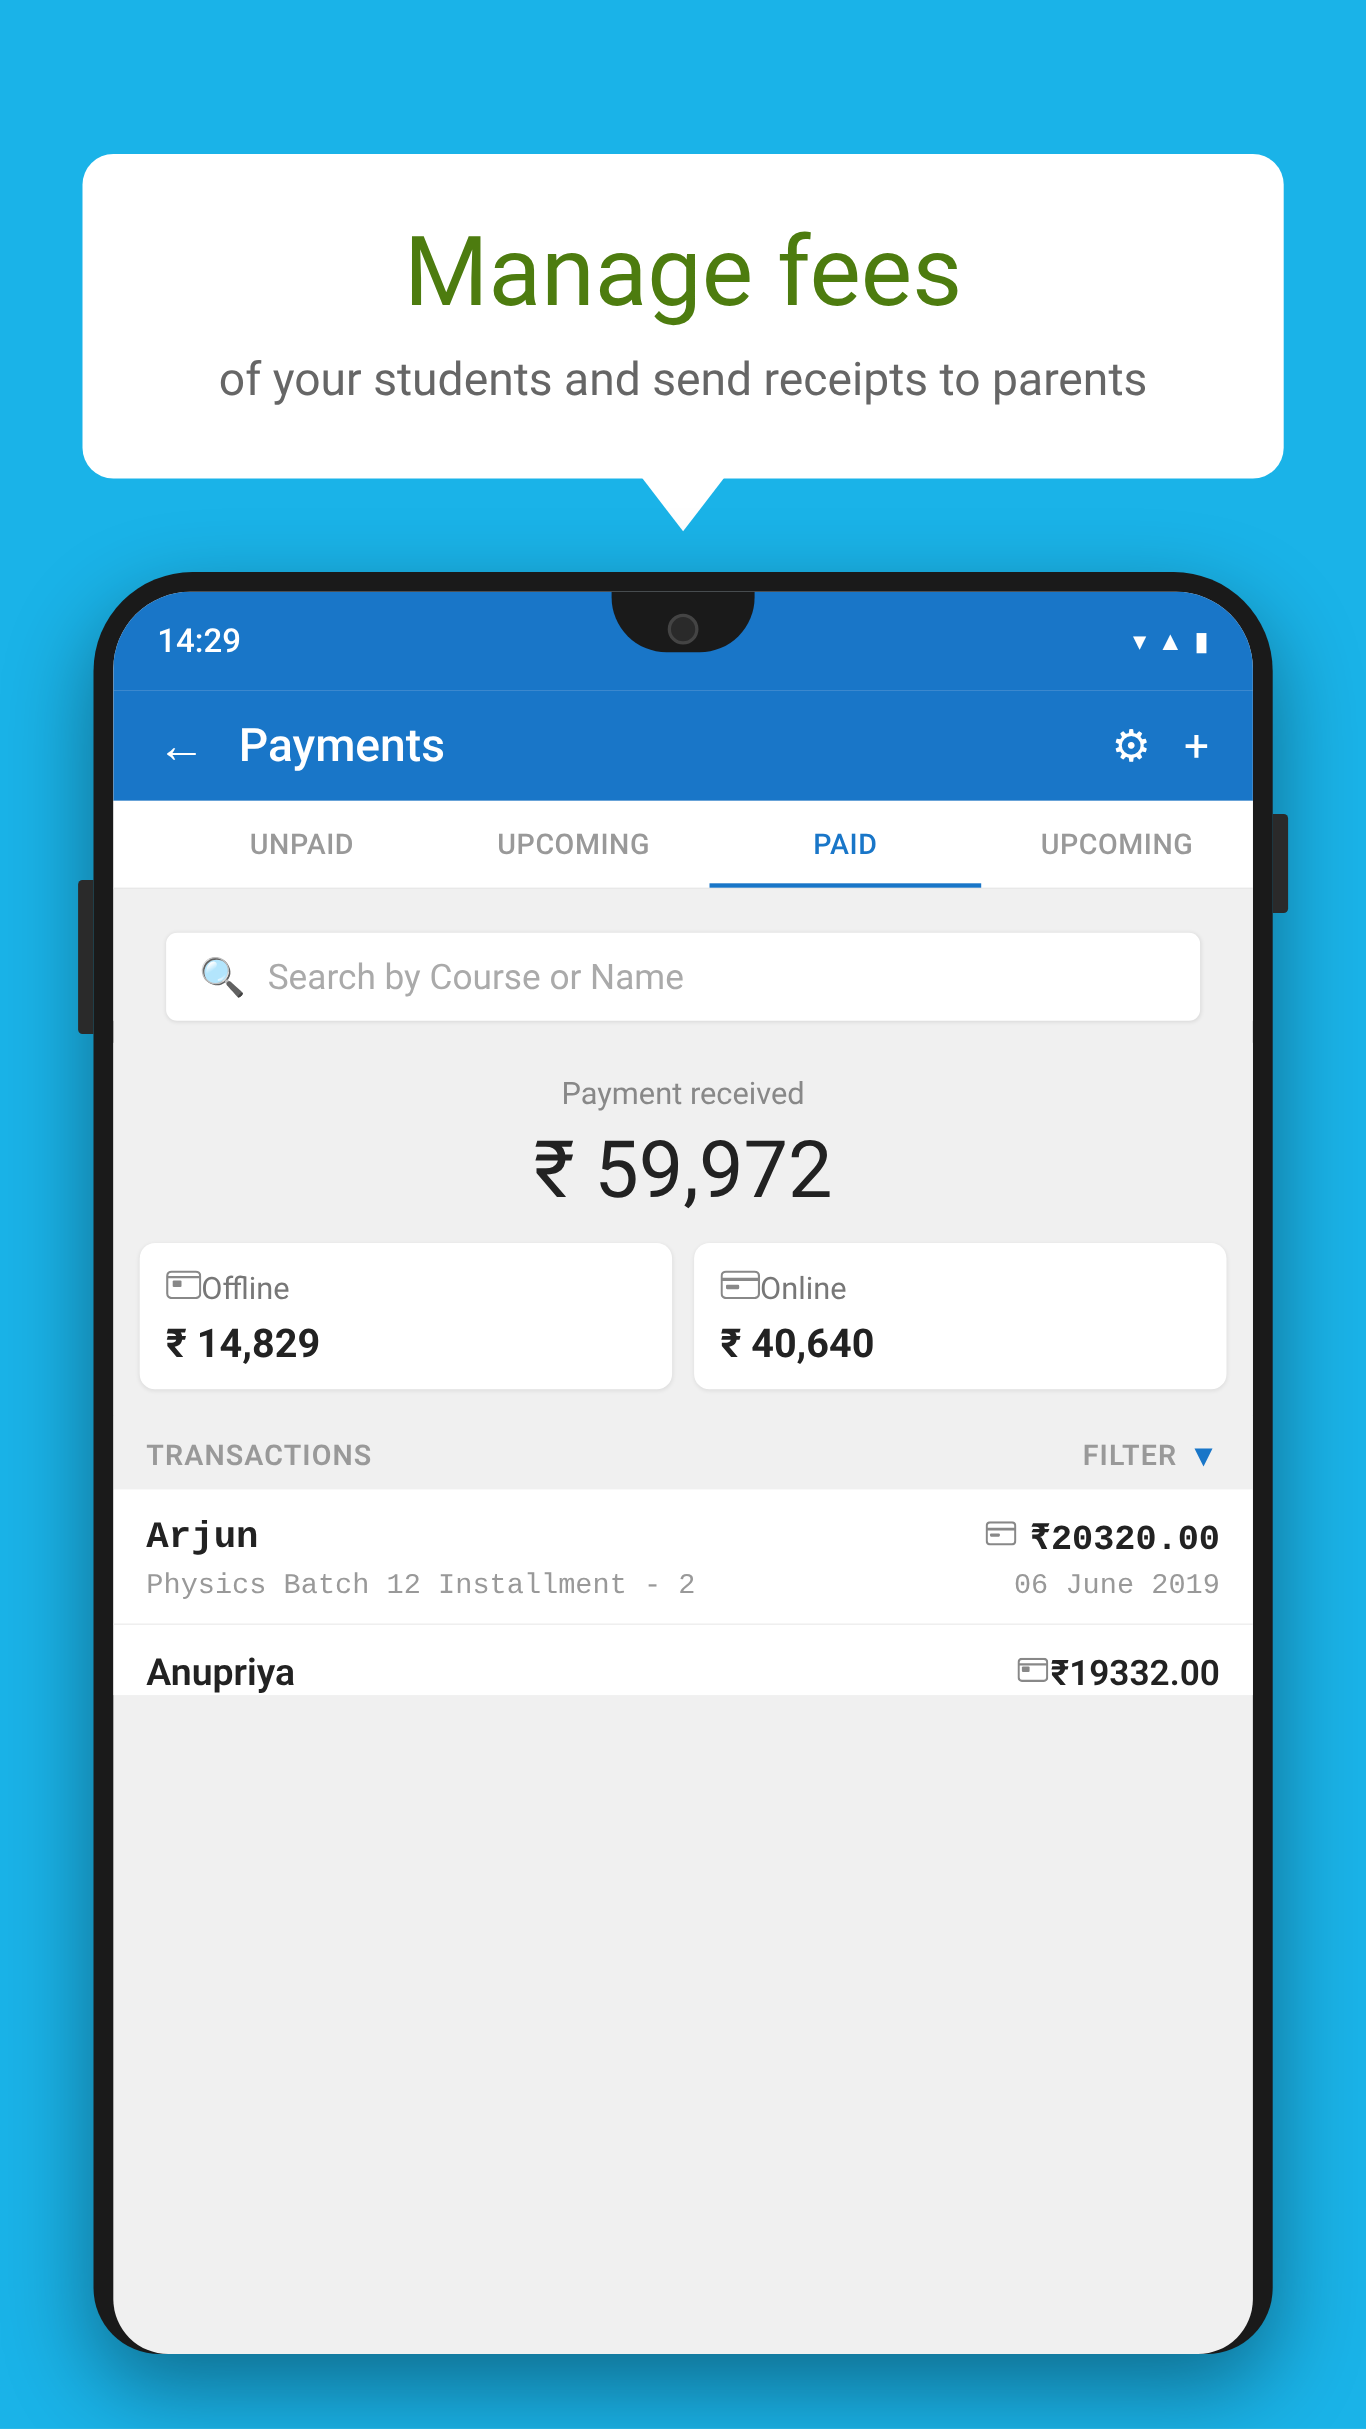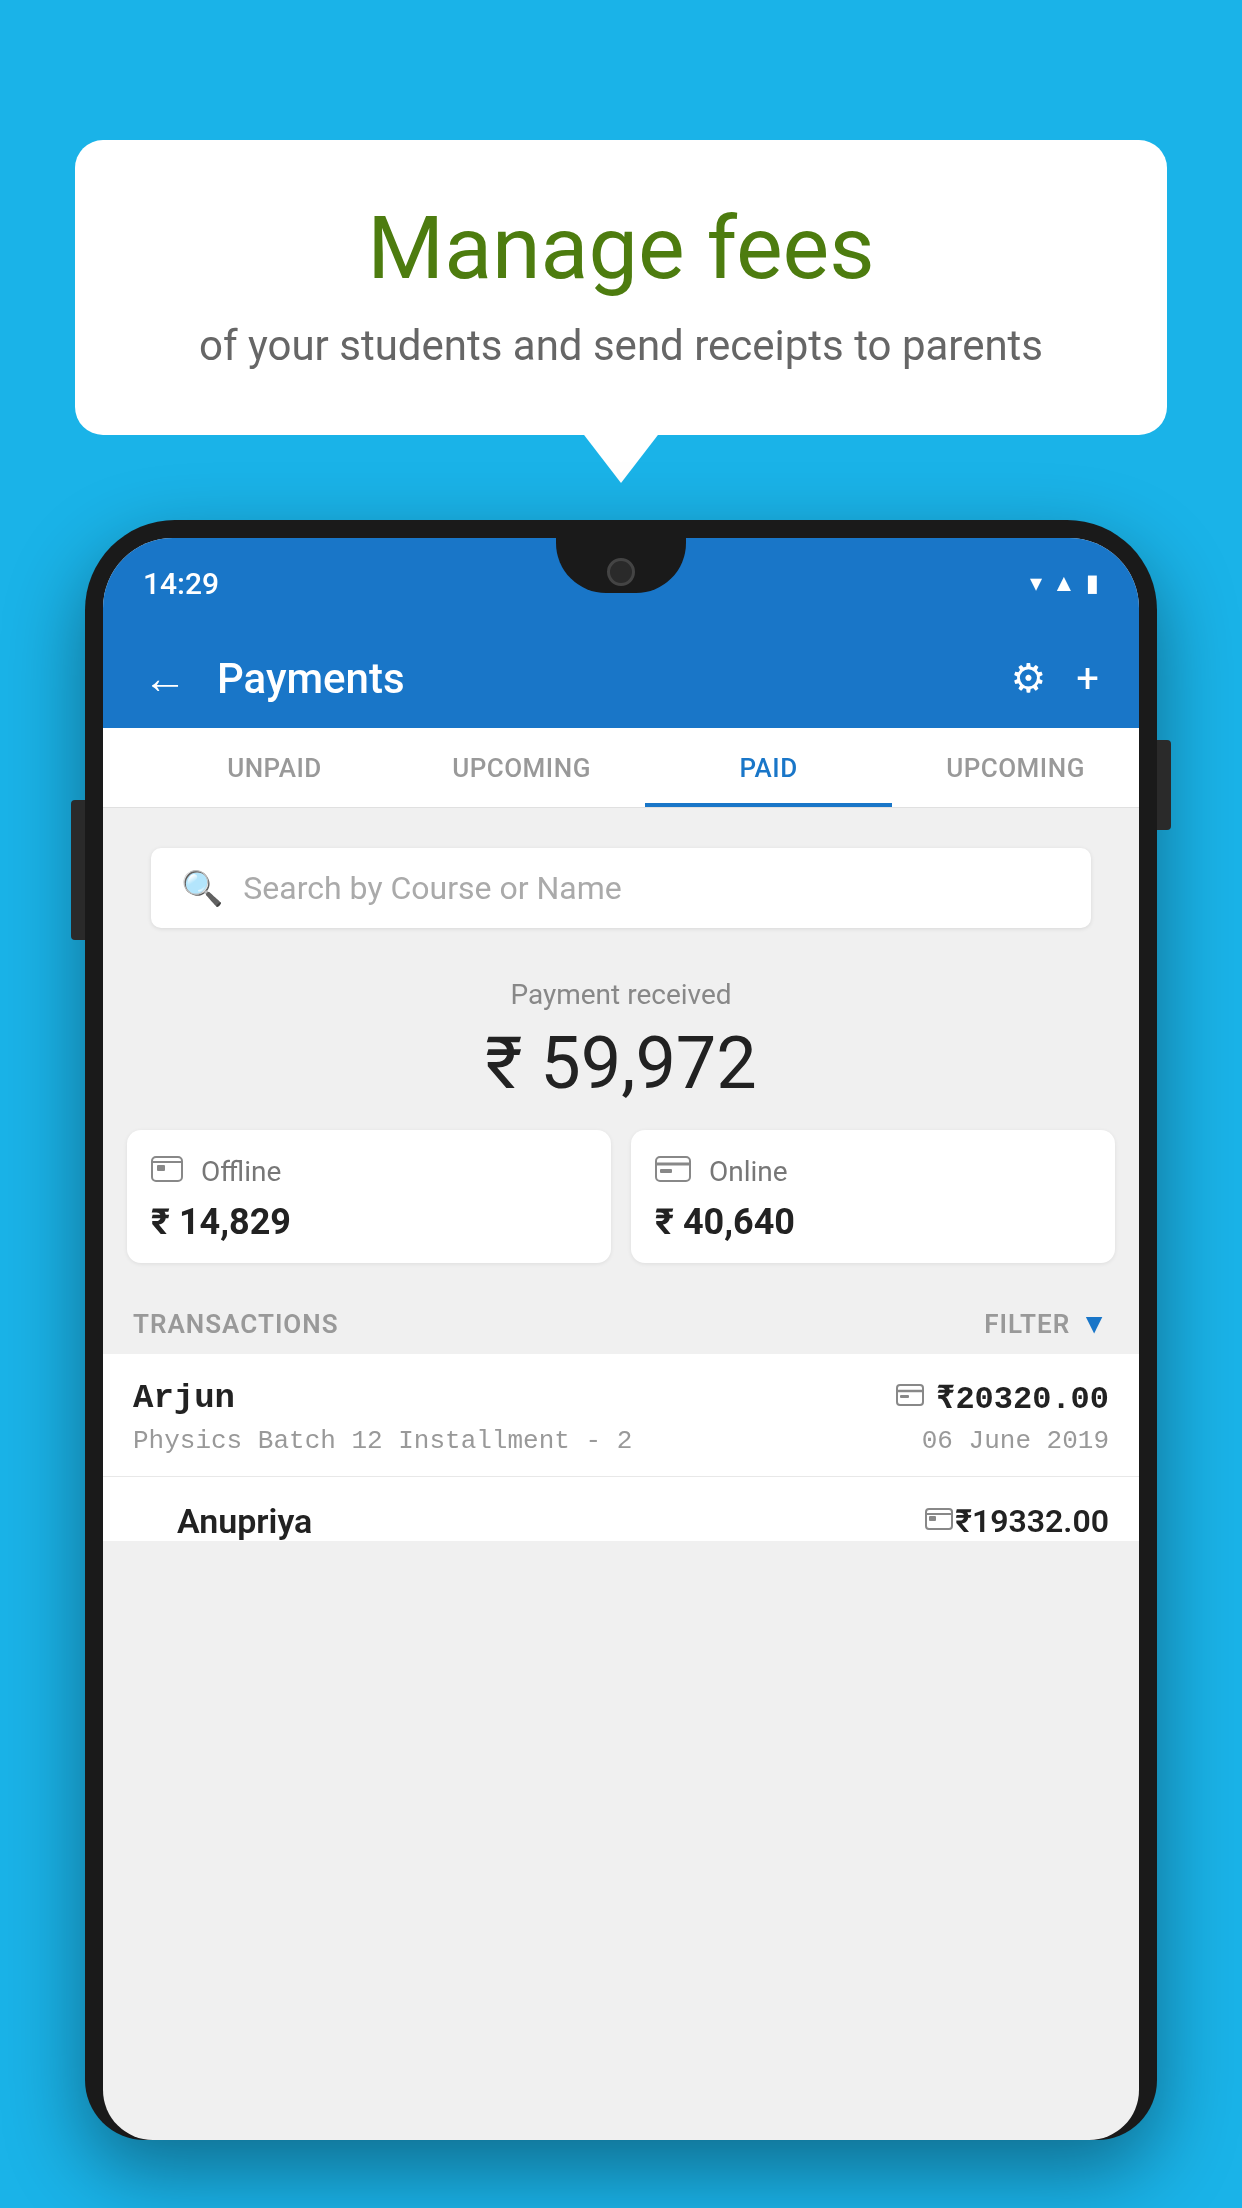--- a/index.html
+++ b/index.html
@@ -284,21 +284,21 @@
       background: white;
       border-radius: 14px;
       padding: 24px 24px 20px;
       text-align: left;
       box-shadow: 0 1px 4px rgba(0,0,0,0.08);
     }
 
     .payment-card-header {
       display: flex;
       align-items: center;
-      gap: 18px;
+      gap: 0;
       margin-bottom: 12px;
     }
 
     .card-icon {
       color: #888;
       font-size: 30px;
     }
 
     .card-type-label {
       font-size: 28px;
@@ -395,21 +395,20 @@
       color: #999;
     }
 
     .transaction-date {
       font-size: 26px;
       color: #999;
     }
 
     .transaction-row-partial {
       padding: 24px 30px 0;
-      margin-left: 44px;
     }
 
     .transaction-partial-top {
       display: flex;
       justify-content: space-between;
       align-items: center;
     }
 
     .transaction-partial-name {
       font-size: 34px;

